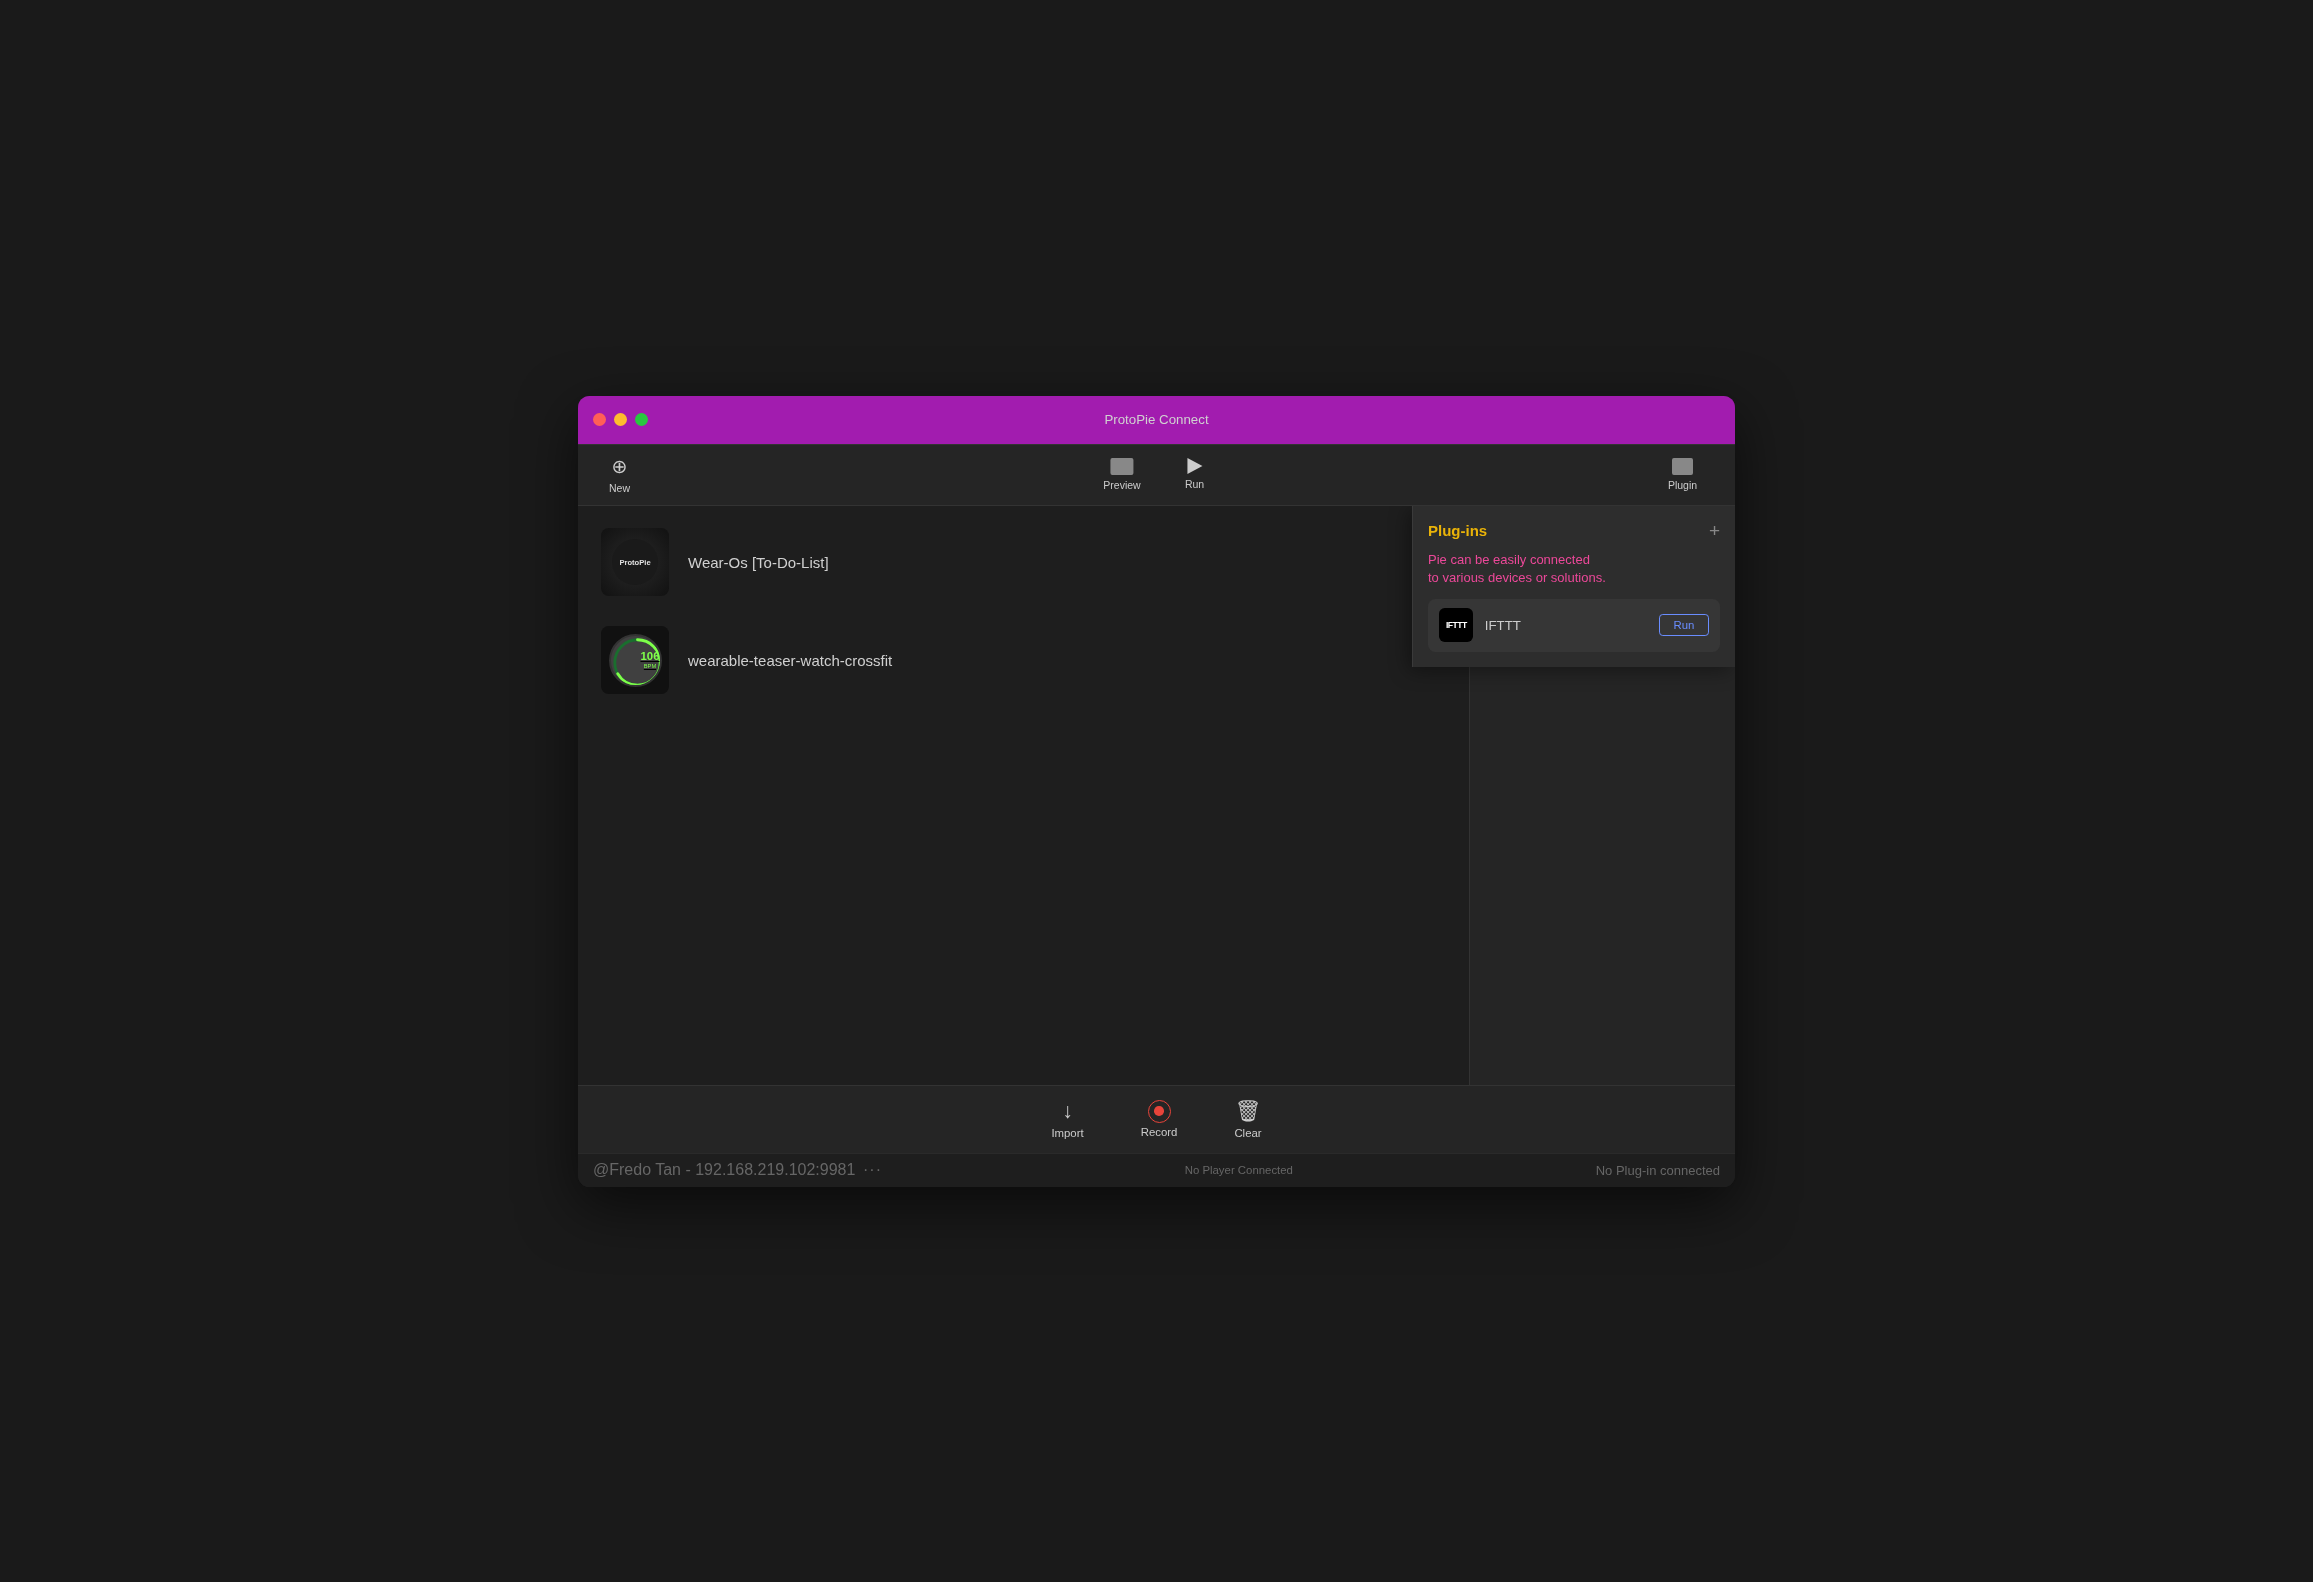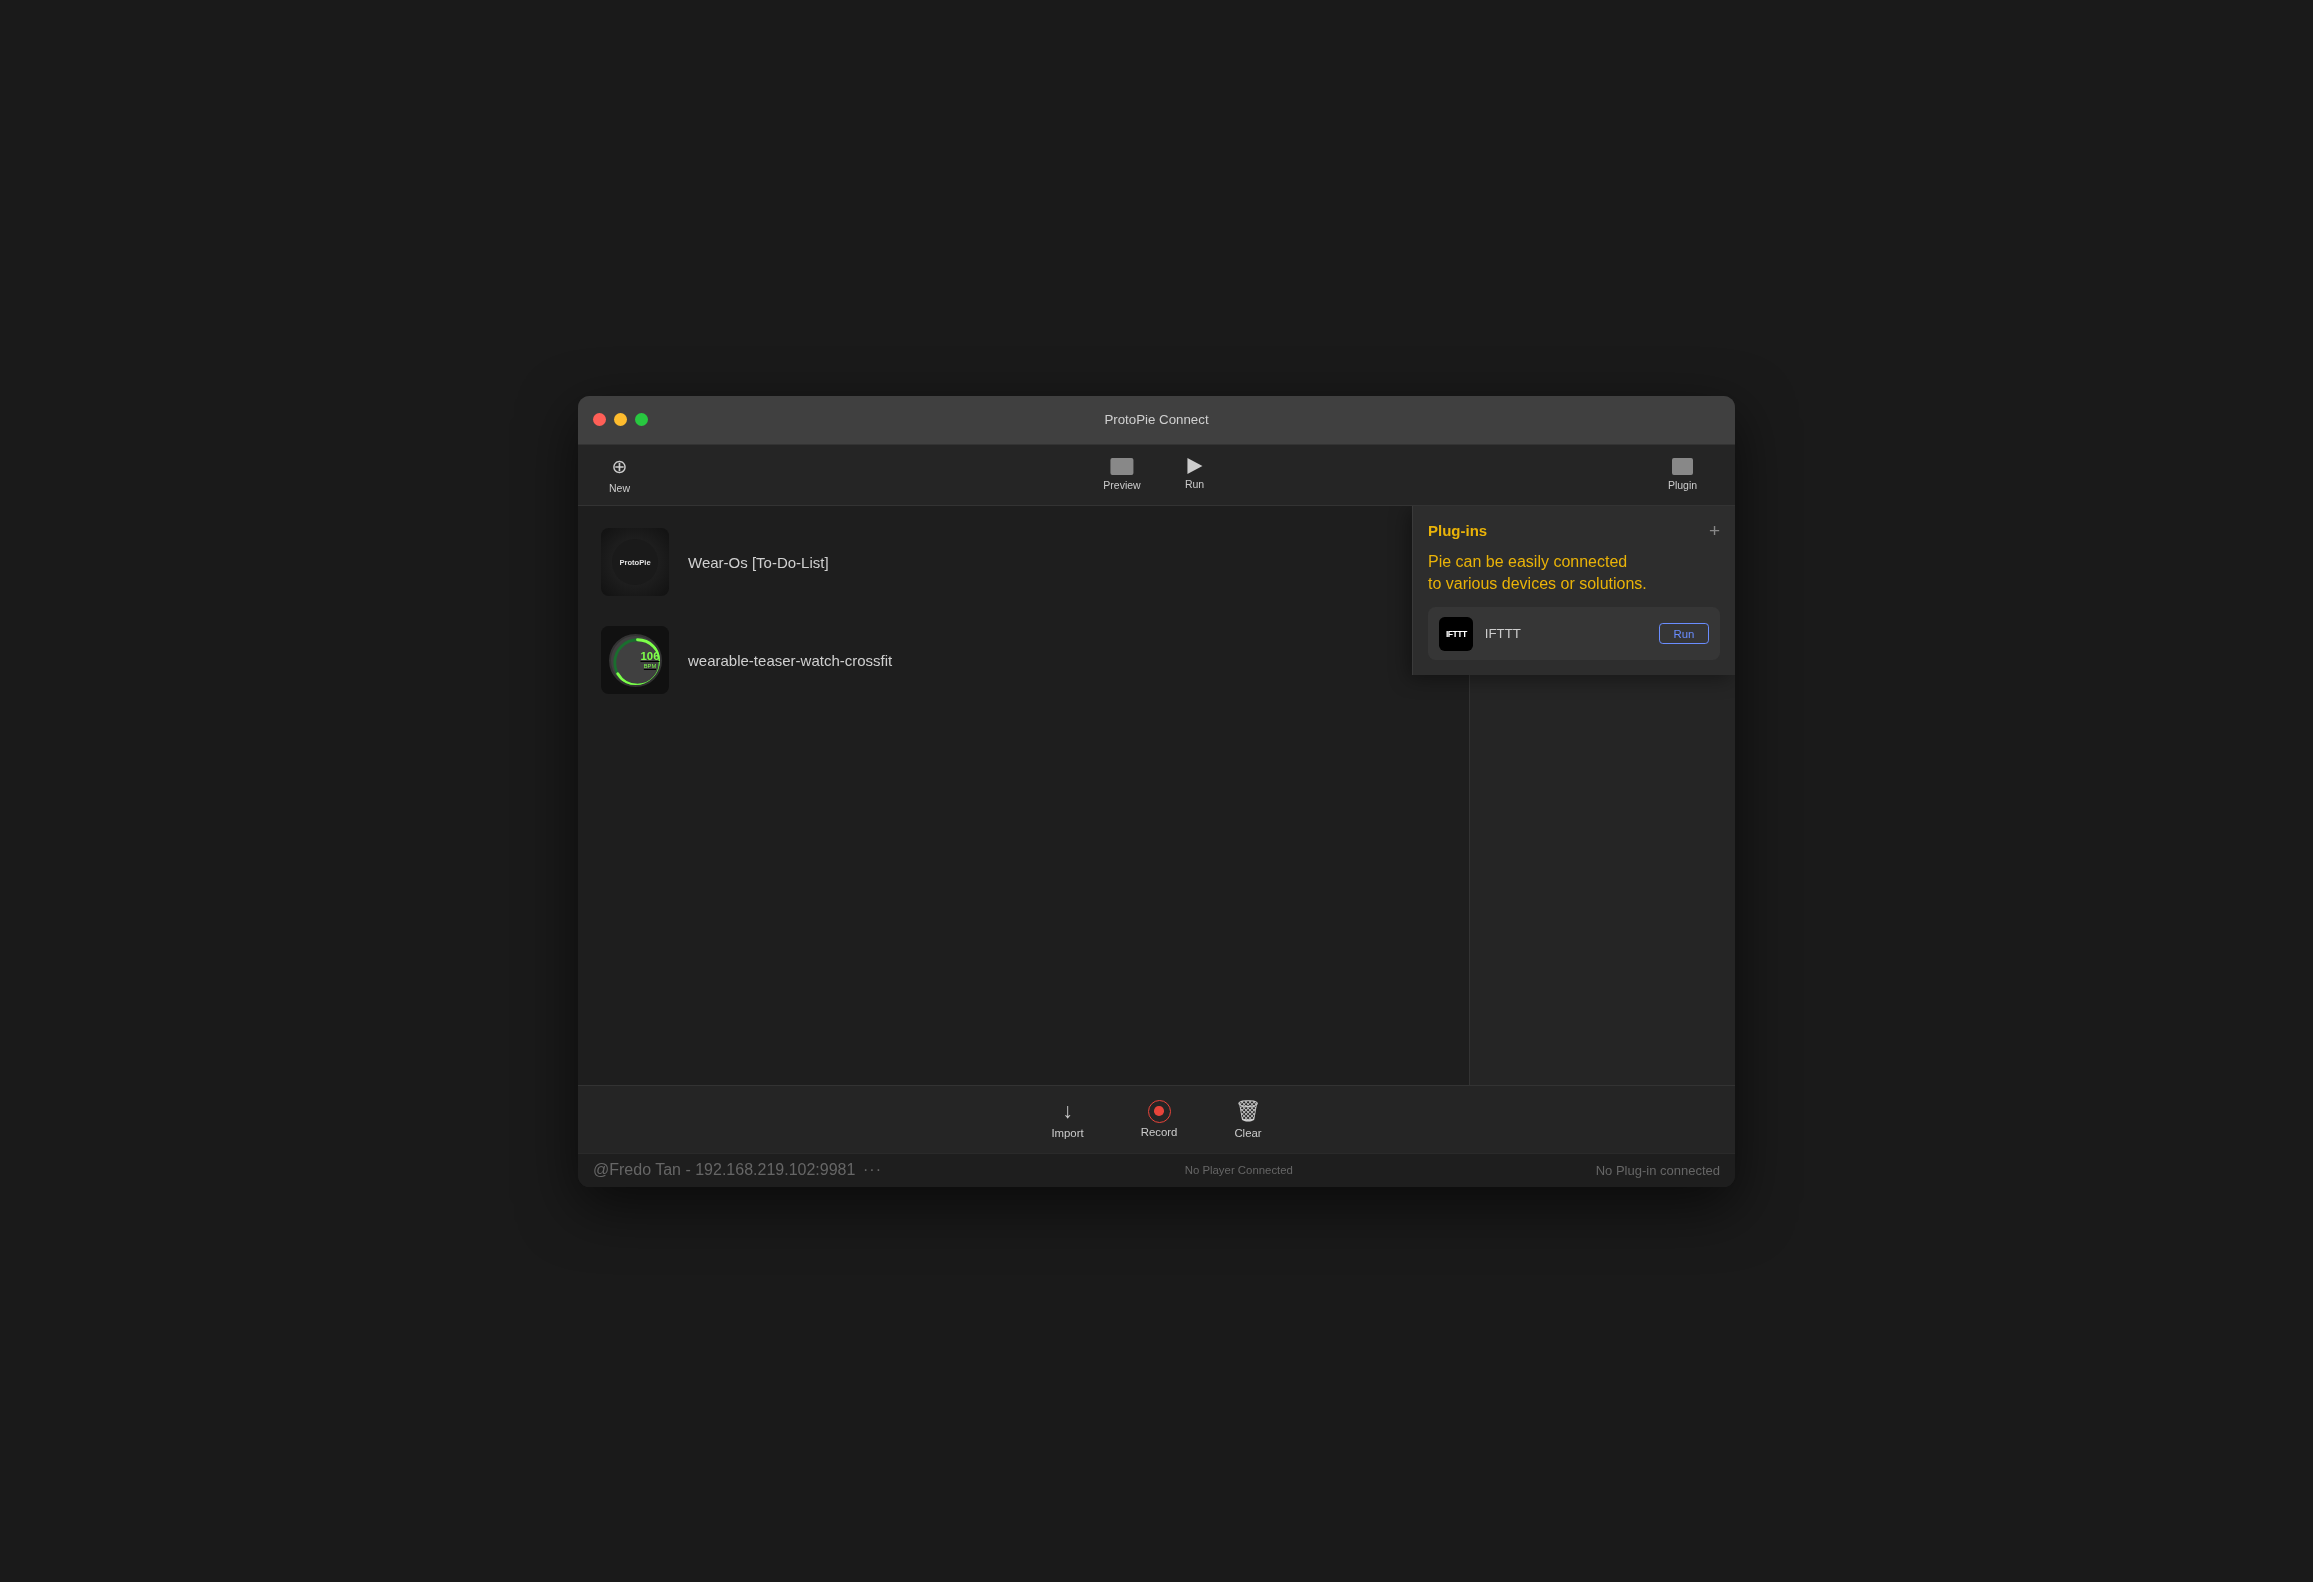--- a/index.html
+++ b/index.html
@@ -17,21 +17,21 @@
       background: #1e1e1e;
       border-radius: 11.4px;
       overflow: hidden;
       display: flex;
       flex-direction: column;
       box-shadow: 0 19px 57px rgba(0,0,0,0.6);
     }
     
     .title-bar {
       height: 49px;
-      background: #404040;
+      background: #a21caf;
       display: flex;
       align-items: center;
       justify-content: center;
       position: relative;
       border-bottom: 1px solid #333;
       flex-shrink: 0;
     }
     .traffic-lights {
       position: absolute;
       left: 15px;
@@ -219,22 +219,22 @@
     }
     .plugins-add {
       color: #888;
       font-size: 19px;
       cursor: pointer;
       background: none;
       border: none;
       line-height: 1;
     }
     .plugins-description {
-      color: #eab308;
-      font-size: 16px;
+      color: #ec4899;
+      font-size: 13px;
       line-height: 1.4;
     }
     .plugin-item {
       display: flex;
       align-items: center;
       gap: 11.4px;
       background: #363636;
       border-radius: 7.6px;
       padding: 9.5px 11.4px;
     }

